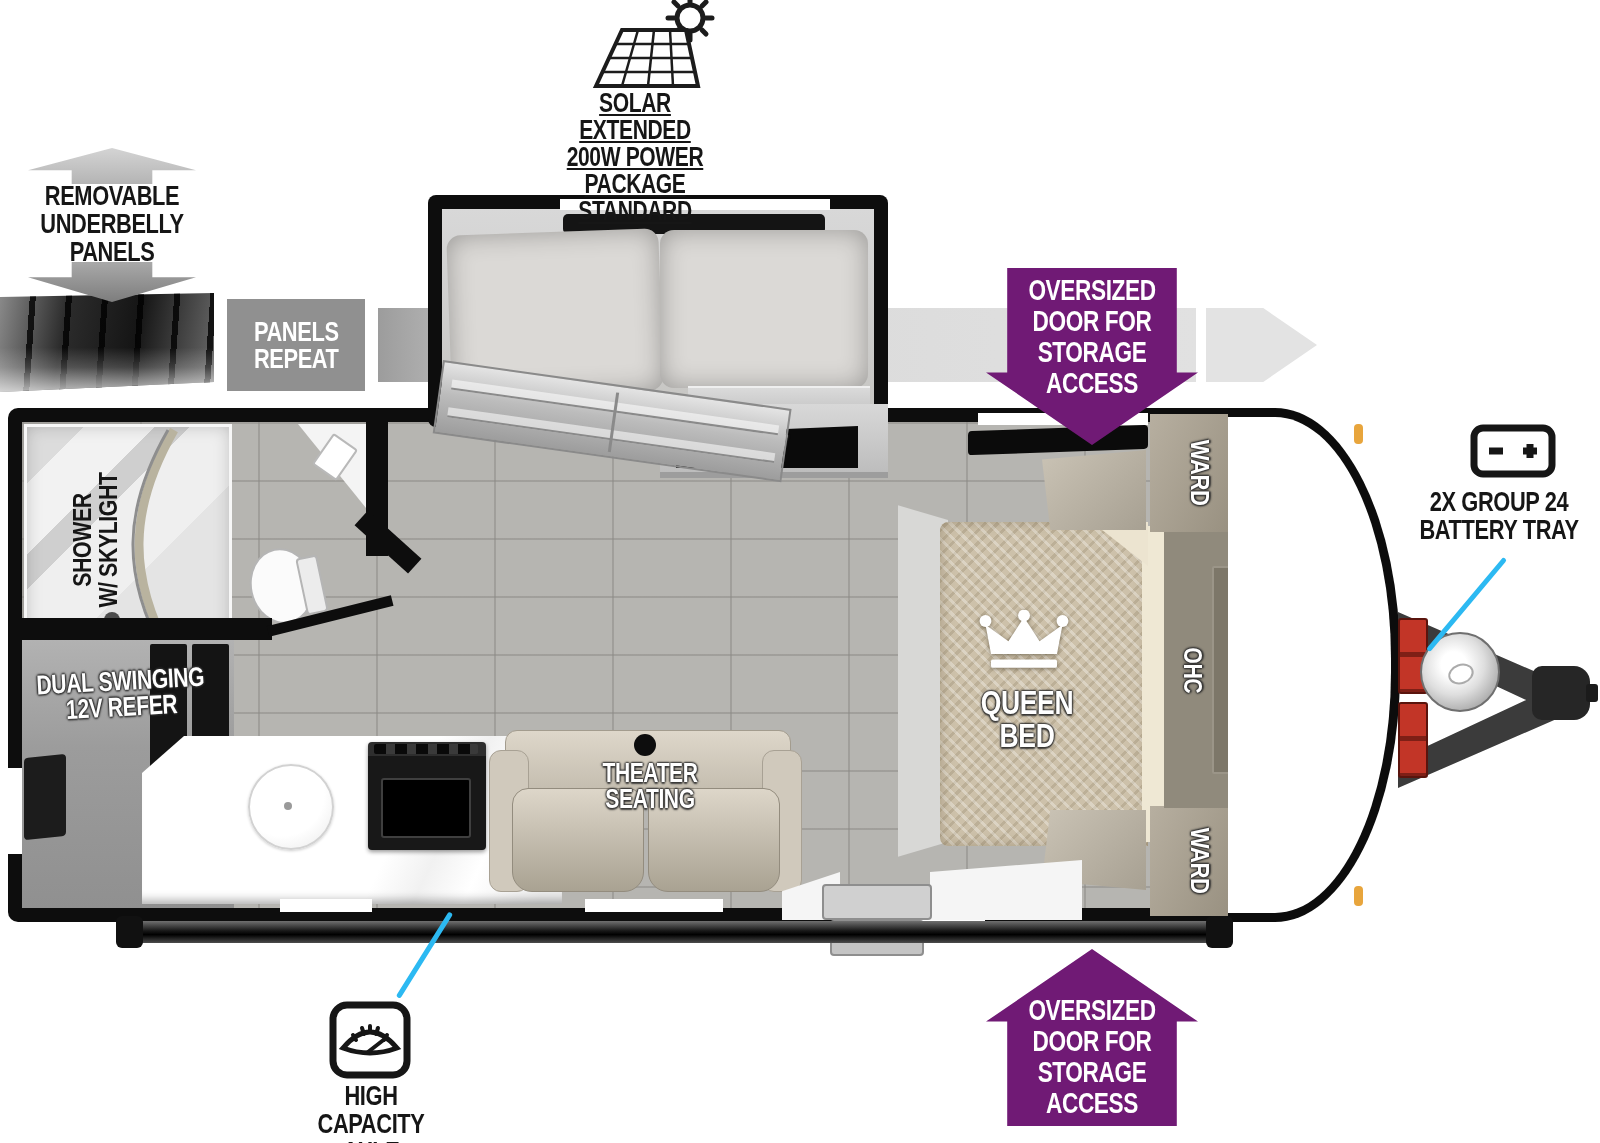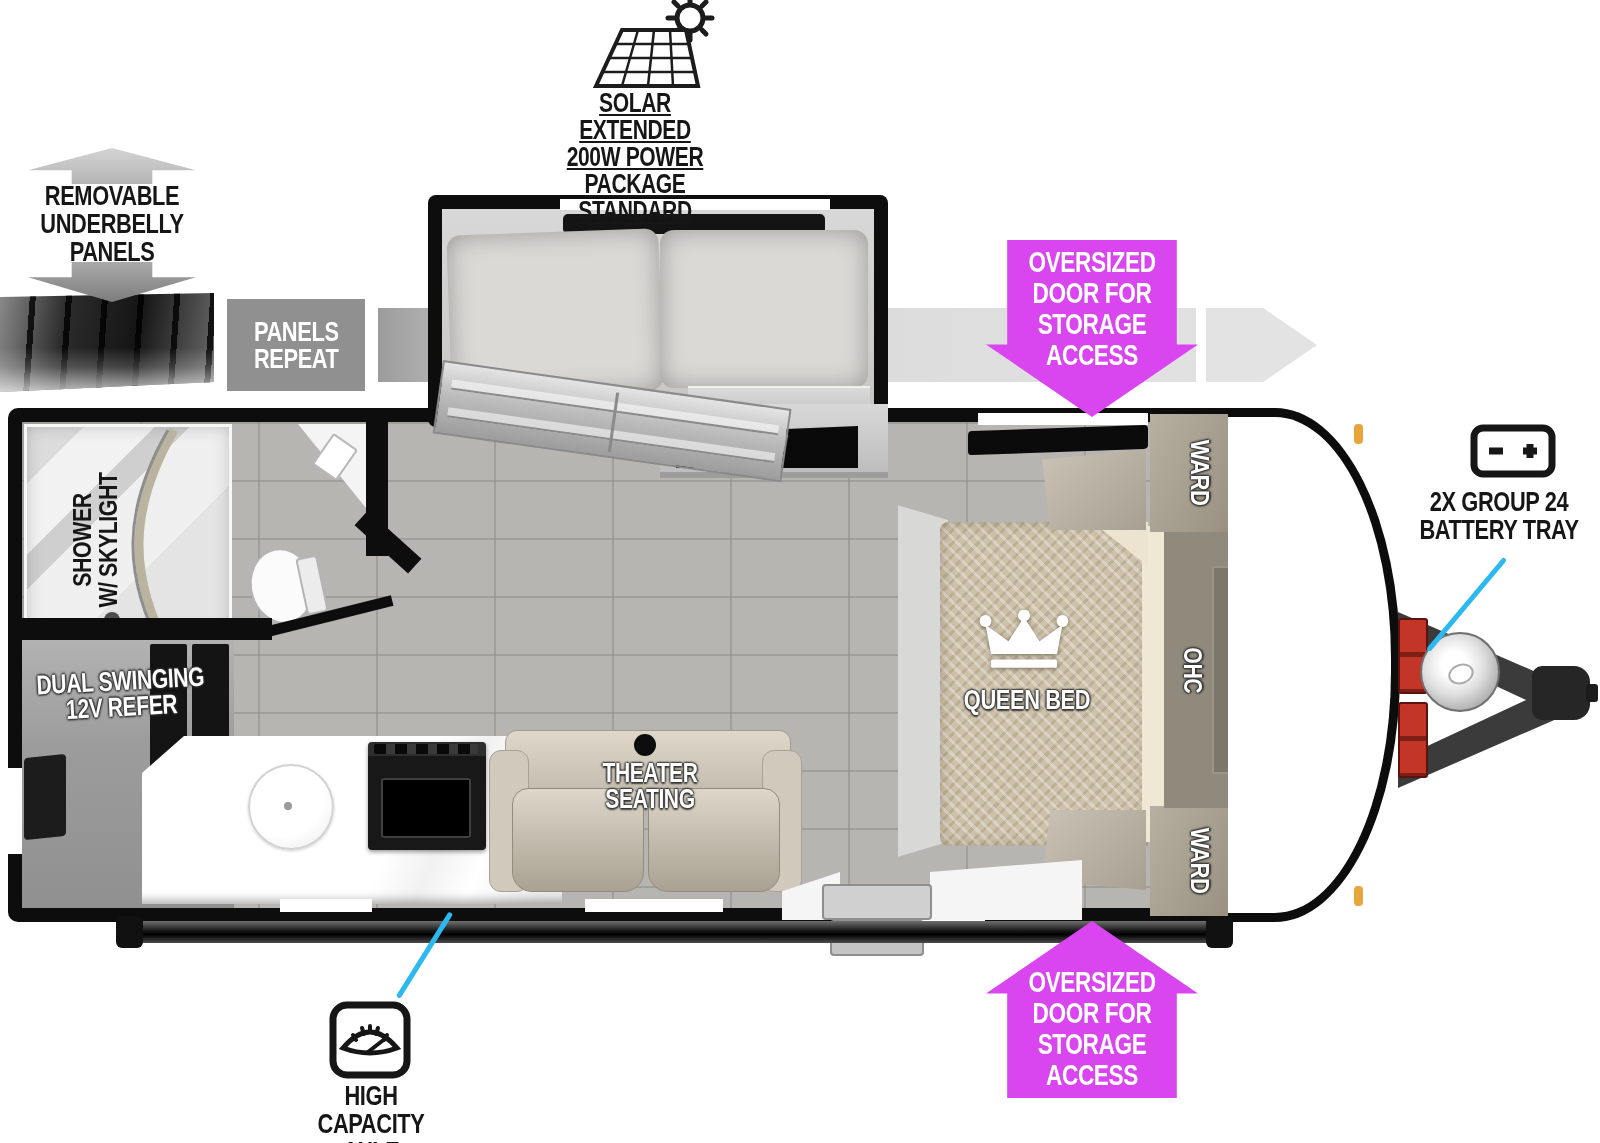--- a/index.html
+++ b/index.html
@@ -121,21 +121,21 @@
     border:2px solid #9b9588; border-radius:2px; }
   .headboard-window { left:968px; top:428px; width:180px; height:24px; background:#0b0b0b; border-radius:4px;
     transform:skewY(-2deg); }
   
   .deck { background:#f5f5f5; }
   .step { background:#d0d0d0; border:2px solid #8e8e8e; border-radius:4px; }
   .awning-bar { left:125px; top:921px; width:1108px; height:22px; border-radius:10px;
     background:linear-gradient(180deg,#707070,#171717 45%,#000 62%,#4c4c4c); }
   .awning-cap { width:27px; height:32px; background:#111; border-radius:6px; }
   
-  .blue-arrow { width:212px; height:177px; background:#d946ef; }
+  .blue-arrow { width:212px; height:177px; background:#701a75;margin-top:28px; }
   .ba-top { clip-path:polygon(10% 0,90% 0,90% 59%,100% 59%,50% 100%,0 59%,10% 59%); }
   .ba-bottom { clip-path:polygon(50% 0,100% 41%,90% 41%,90% 100%,10% 100%,10% 41%,0 41%); }
   .ba-text { color:#fff; font-weight:bold; font-size:29px; line-height:1.07; text-align:center; letter-spacing:-.5px; }
   .gray-arrow-up { left:28px; top:148px; width:168px; height:36px;
     background:linear-gradient(180deg,#d4d4d4,#b4b4b4);
     clip-path:polygon(50% 0,100% 62%,74% 62%,74% 100%,26% 100%,26% 62%,0 62%); }
   .gray-arrow-down { left:28px; top:262px; width:168px; height:40px;
     background:linear-gradient(180deg,#a9a9a9,#7d7d7d);
     clip-path:polygon(26% 0,74% 0,74% 38%,100% 38%,50% 100%,0 38%,26% 38%); }
   .cyan-line { height:5px; background:#2cb9f2; transform-origin:0 50%; border-radius:3px; }
@@ -258,21 +258,21 @@
   <div class="abs nightstand" style="left:1042px;top:450px;clip-path:polygon(0 12%,100% 0,100% 100%,8% 100%);"></div>
   <div class="abs nightstand" style="left:1042px;top:810px;clip-path:polygon(8% 0,100% 0,100% 100%,0 88%);"></div>
   <svg class="abs" style="left:978px;top:610px;filter:drop-shadow(0 1px 2px rgba(60,50,30,.6));" width="92" height="66" viewBox="0 0 100 72">
     <path d="M14 48 L8 16 L33 34 L50 8 L67 34 L92 16 L86 48 Z" fill="#fff"></path>
     <circle cx="8" cy="12" r="6.5" fill="#fff"></circle>
       <circle cx="50" cy="6" r="6.5" fill="#fff"></circle>
       <circle cx="92" cy="12" r="6.5" fill="#fff"></circle>
     <rect x="14" y="54" width="72" height="9" rx="2" fill="#fff"></rect>
   </svg>
   <div class="abs" style="left:942px;top:686px;width:170px;">
-    <div class="fl" style="font-size:28px;">
+    <div class="fl" style="font-size:34px;">
         <span class="cond">QUEEN BED</span>
       </div>
   </div>
   <div class="abs ward vwrap" style="top:414px;height:118px;">
     <span class="vlab fl" style="font-size:26px;">WARD</span>
   </div>
   <div class="abs ward vwrap" style="top:806px;height:110px;">
     <span class="vlab fl" style="font-size:26px;">WARD</span>
   </div>
   <div class="abs ohc-block vwrap">

